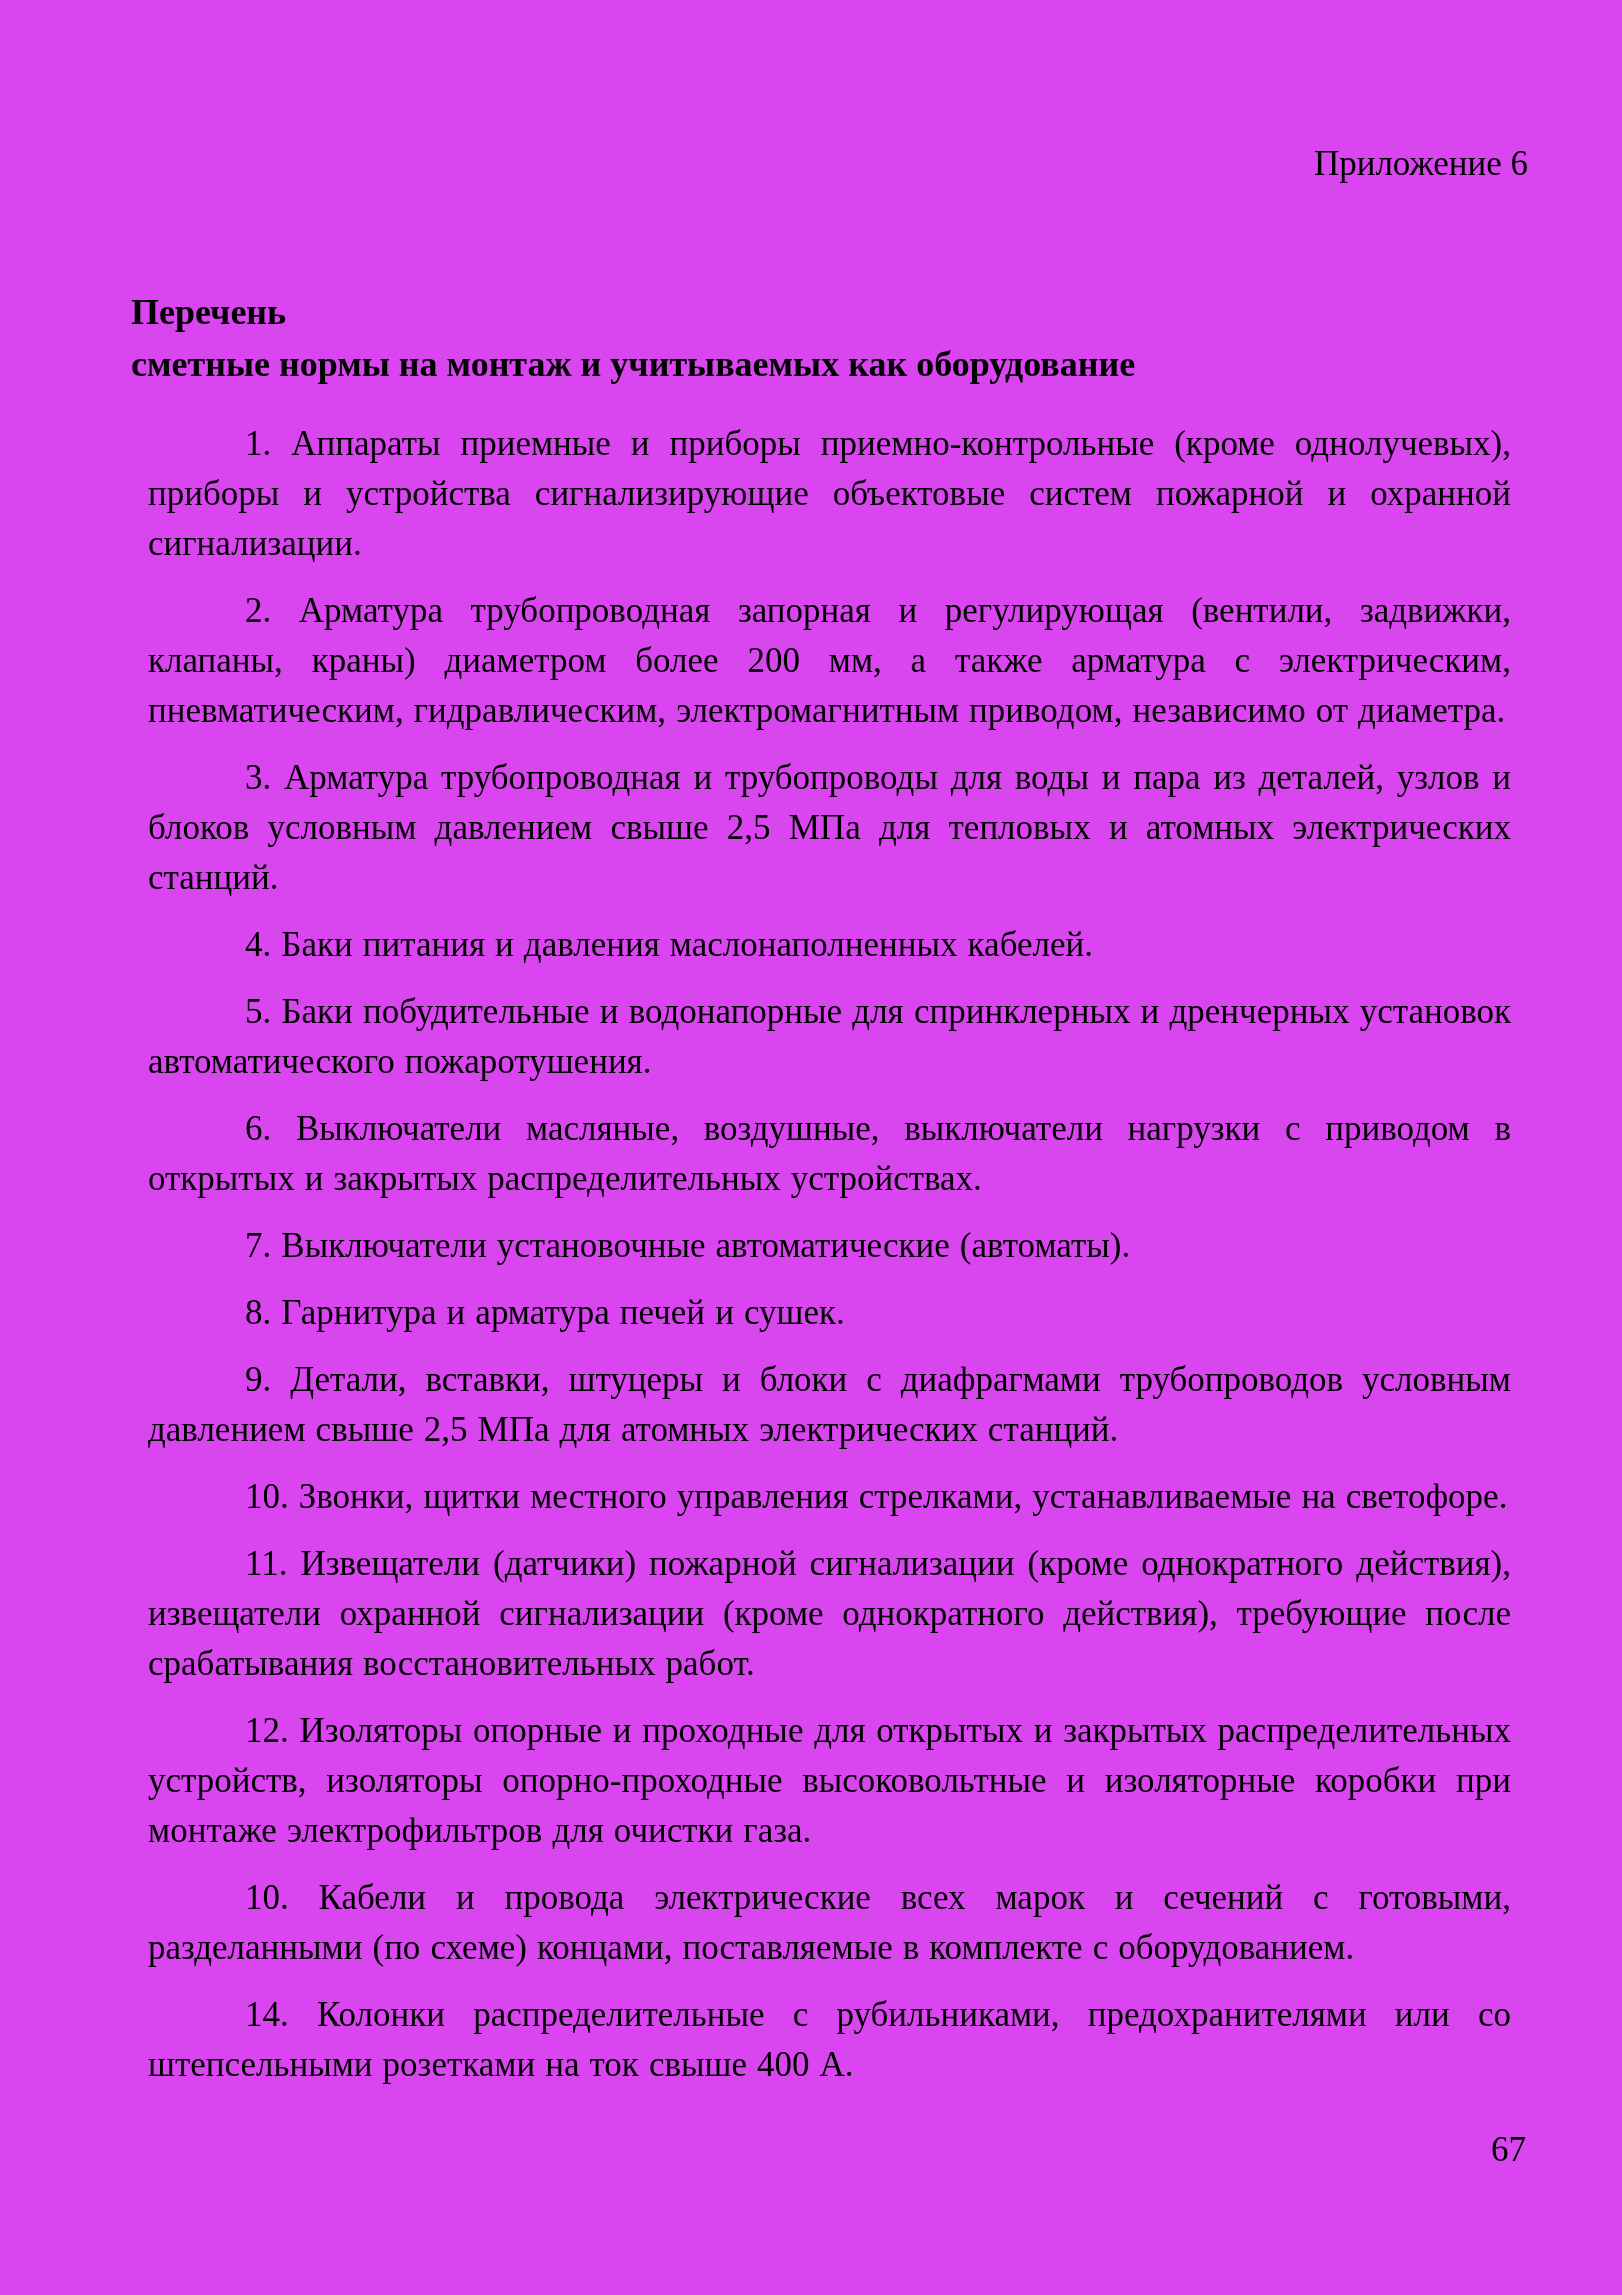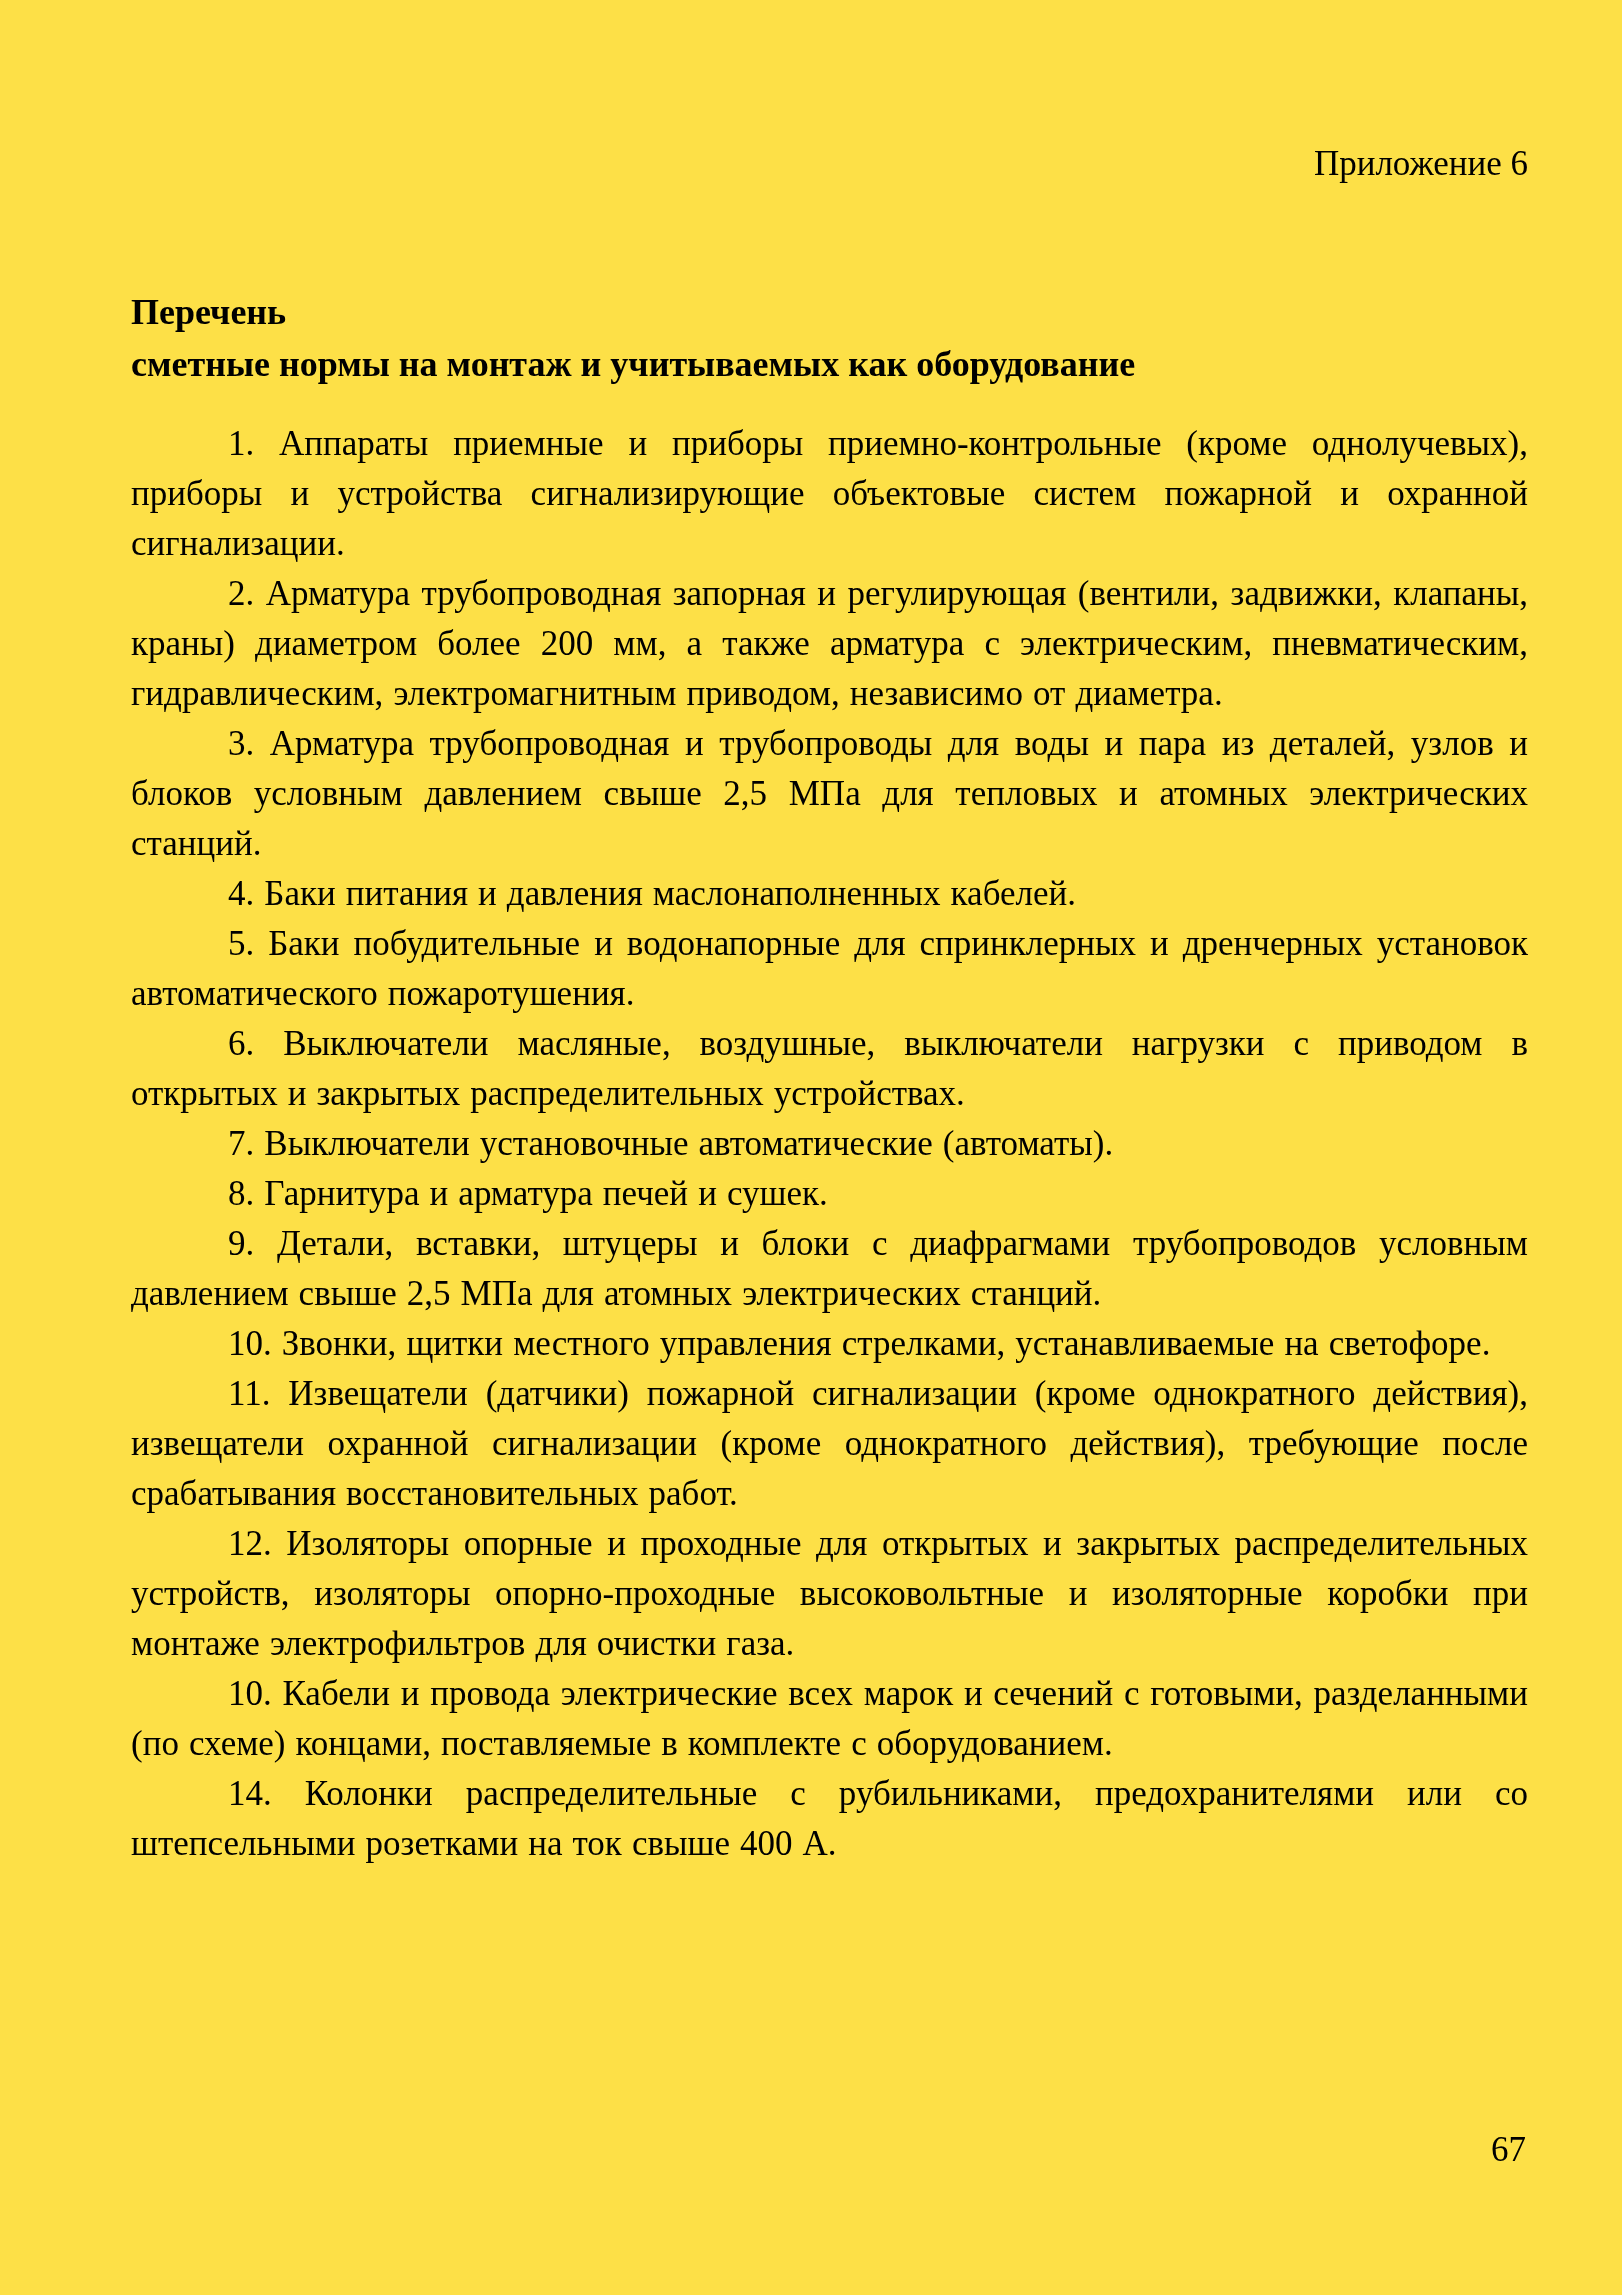--- a/index.html
+++ b/index.html
@@ -13,21 +13,21 @@
     font-family: "Liberation Serif", "DejaVu Serif", serif;
     color: #000000;
     position: relative;
     overflow: hidden;
   }
   .page {
     position: absolute;
     top: 0; left: 0;
     width: 1623px;
     height: 2295px;
-    background: #fde047;
+    background: #d946ef;
   }
   .content {
     position: absolute;
     left: 131px;
     width: 1397px;
     top: 0;
   }
   .appendix-label {
     margin-top: 139px;
     text-align: right;
@@ -45,21 +45,21 @@
   .doc-title .title-line {
     display: block;
   }
   .body-text {
     margin-top: 29px;
     font-size: 35px;
     line-height: 50px;
     text-align: justify;
   }
   .body-text p {
-    margin: 0;
+    margin: 17px;
     padding: 0;
     text-indent: 97px;
     word-spacing: 1.3px;
   }
   .page-number {
     position: absolute;
     right: 97px;
     bottom: 128px;
     font-size: 35px;
     line-height: 35px;

